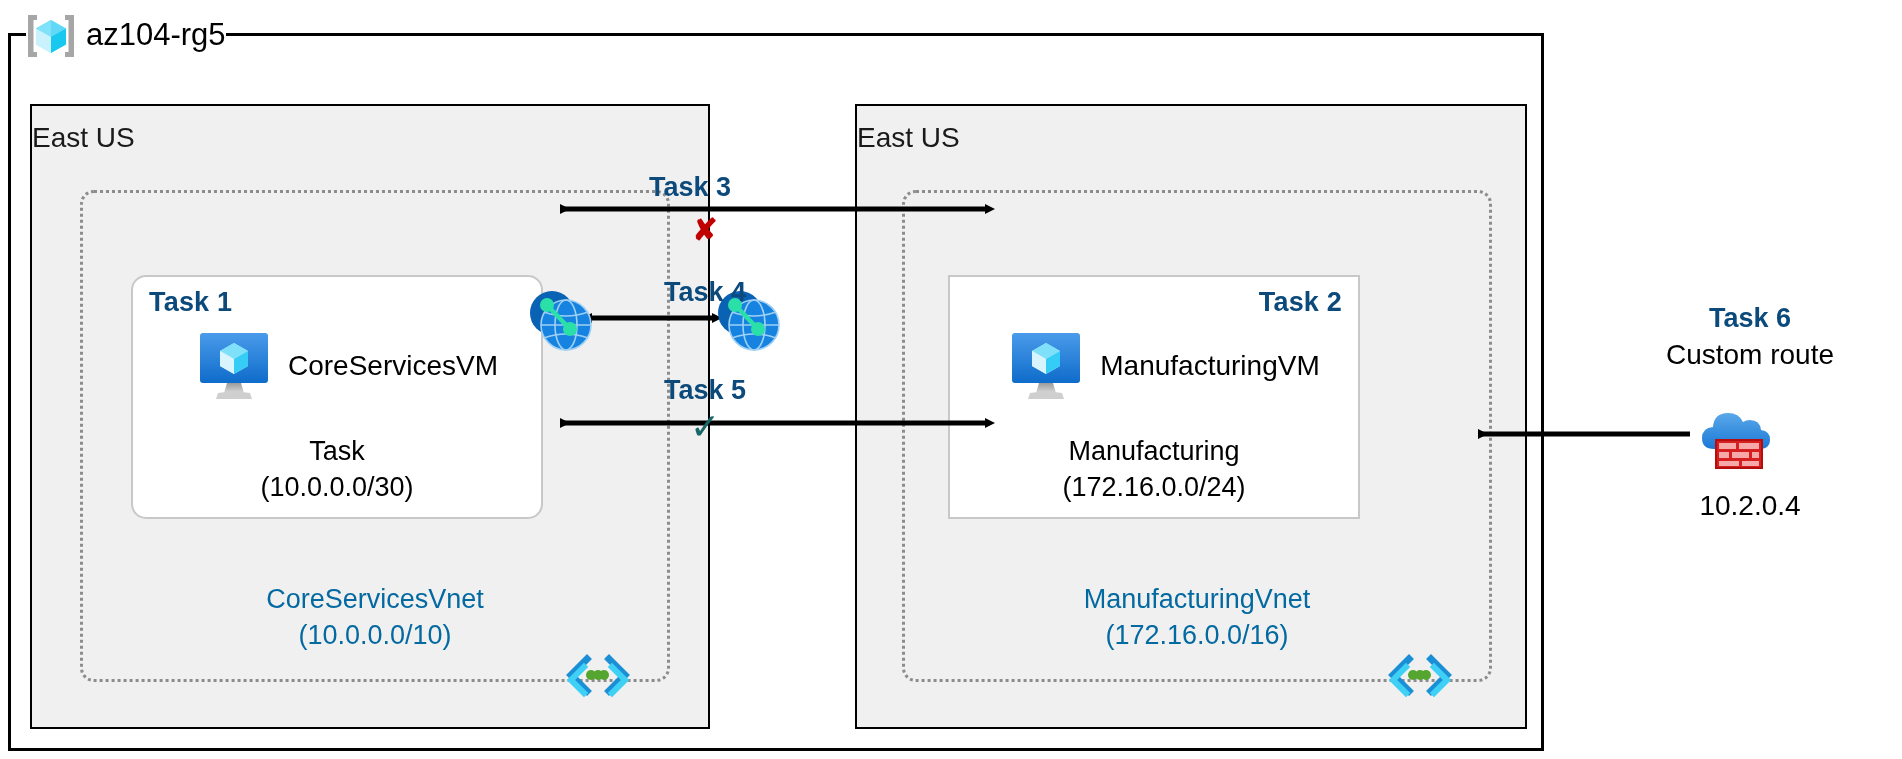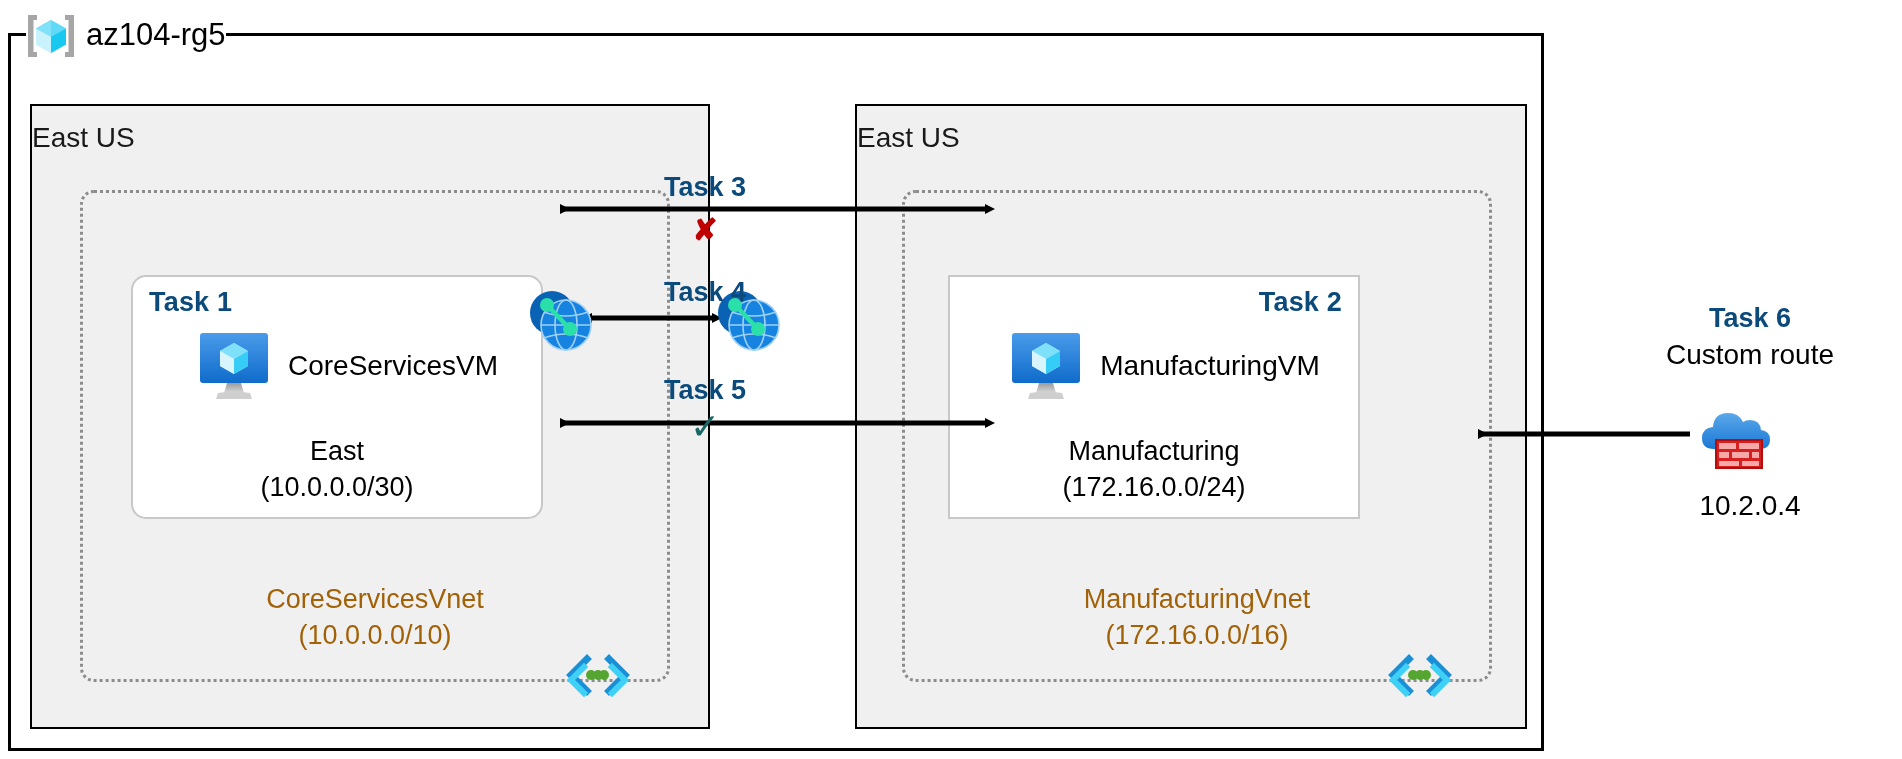--- a/index.html
+++ b/index.html
@@ -81,21 +81,21 @@
   #vnet-left  { left: 48px;  top: 84px; width: 590px; height: 492px; }
   #vnet-right { left: 45px;  top: 84px; width: 590px; height: 492px; }
   .vnet-caption {
     position: absolute;
     left: 0;
     width: 100%;
     bottom: 26px;
     text-align: center;
     font-size: 27px;
     line-height: 36px;
-    color: #a16207;
+    color: #0369a1;
   }
   .vnet-glyph {
     position: absolute;
     right: 34px;
     bottom: -18px;
     width: 70px;
     height: 44px;
   }
 
   
@@ -245,21 +245,21 @@
               <path d="M40 14 L54 22 L54 37 L40 45 L26 37 L26 22 Z" fill="#bfeefc"></path>
               <path d="M40 14 L54 22 L40 30 L26 22 Z" fill="#7fe0fa"></path>
               <path d="M40 30 L54 22 L54 37 L40 45 Z" fill="#35cdf5"></path>
               <path d="M40 30 L40 45 L26 37 L26 22 Z" fill="#d8f5fd"></path>
             </svg>
           </span>
           <span class="vm-name">CoreServicesVM</span>
         </div>
 
         <div class="subnet-caption">
-          <div>East</div>
+          <div>Task</div>
           <div>(10.0.0.0/30)</div>
         </div>
       </div>
 
       <div class="vnet-caption">
         <div>CoreServicesVnet</div>
         <div>(10.0.0.0/10)</div>
       </div>
 
       <span class="vnet-glyph">
@@ -389,21 +389,21 @@
         <line x1="17" y1="42" x2="67" y2="42"></line>
         <path d="M20 29 q22 8 44 0"></path>
         <path d="M20 55 q22 -8 44 0"></path>
       </g>
       <line x1="23" y1="22" x2="45" y2="45" stroke="#2be0a8" stroke-width="4.5"></line>
       <circle cx="23" cy="22" r="7" fill="#2be0a8"></circle>
       <circle cx="46" cy="46" r="7" fill="#2be0a8"></circle>
     </svg>
   </div>
 
-  <div class="abs task-label" style="left:610px;top:172px;width:190px;">Task 3</div>
+  <div class="abs task-label" style="left:595px;top:172px;width:190px;">Task 3</div>
   <div class="abs mark cross" style="left:610px;top:212px;width:190px;">✘</div>
 
   <div class="abs task-label" style="left:610px;top:277px;width:190px;">Task 4</div>
 
   <div class="abs task-label" style="left:610px;top:375px;width:190px;">Task 5</div>
   <div class="abs mark check" style="left:610px;top:406px;width:190px;">✓</div>
 
   <div class="abs" id="task6-title">Task 6</div>
   <div class="abs" id="task6-sub">Custom route</div>
 

